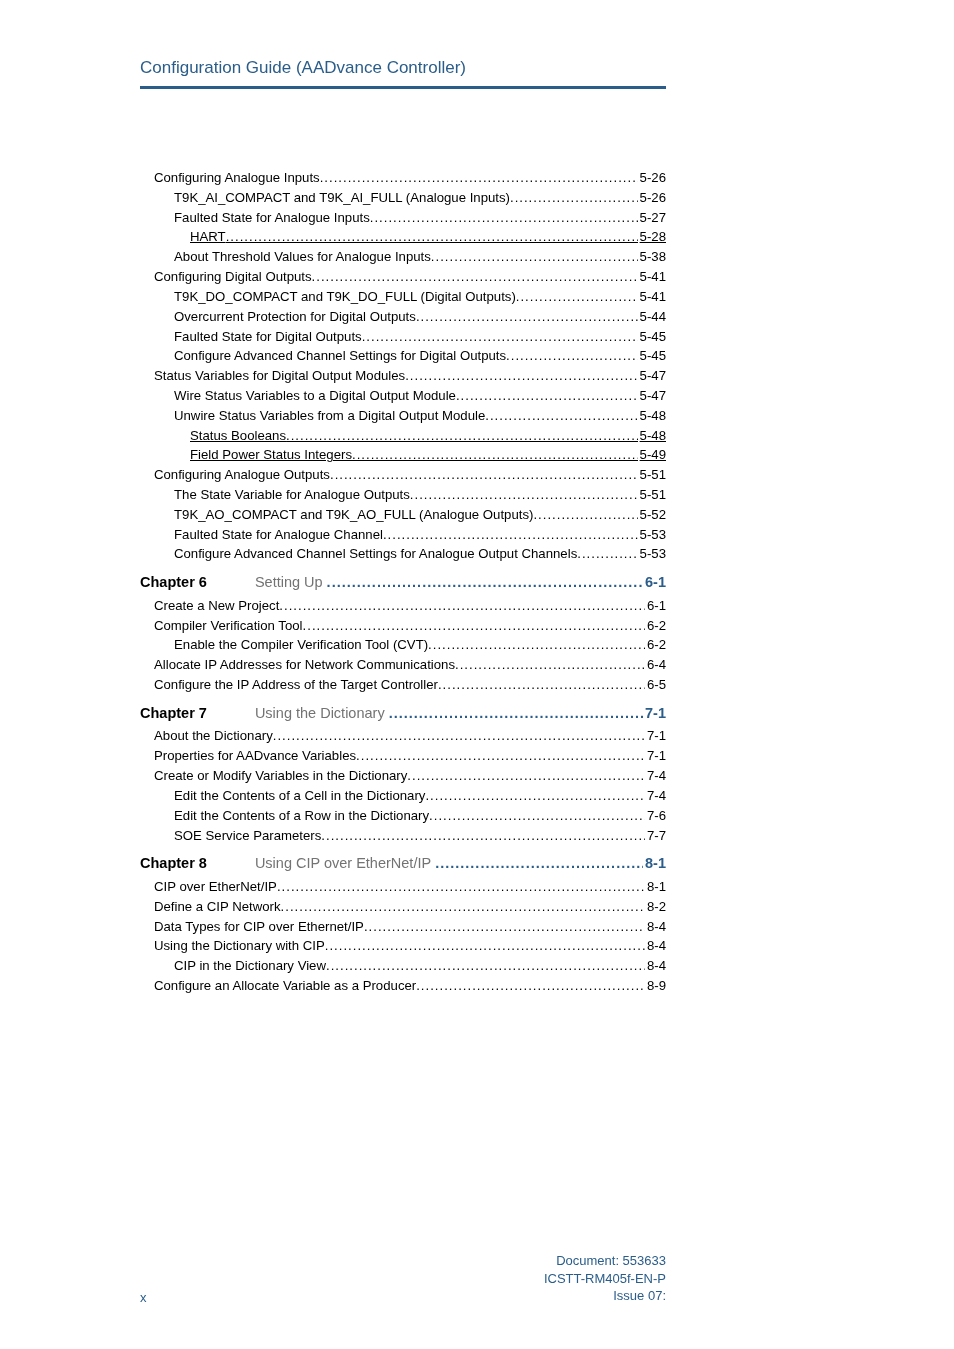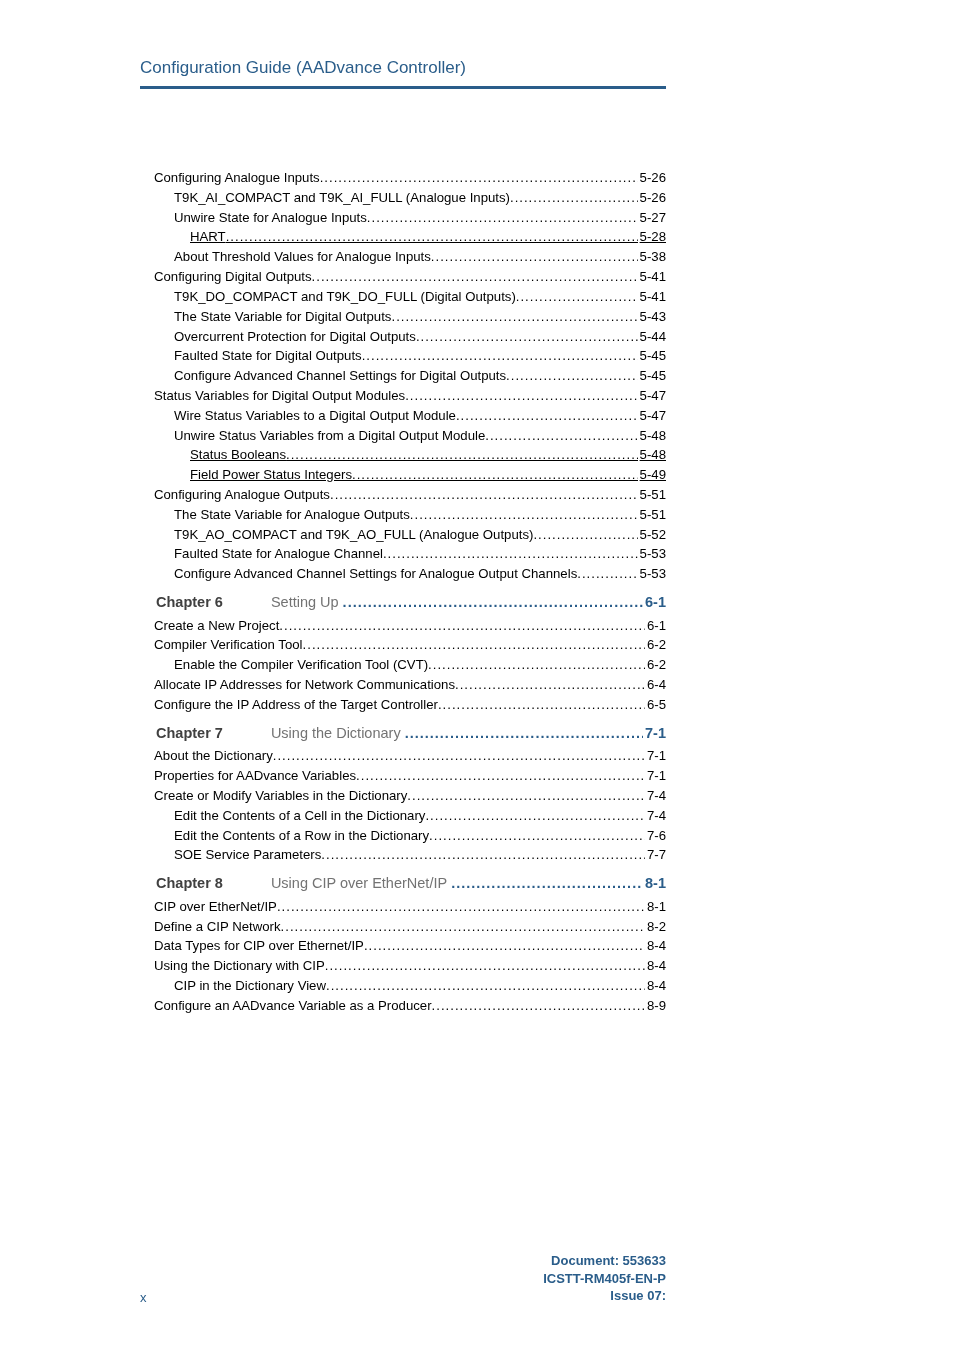--- a/index.html
+++ b/index.html
@@ -51,40 +51,40 @@
   .lvl2 { padding-left: 34px; }
   .lvl3 { padding-left: 50px; text-decoration: underline; }
 
   .chapter-row {
     display: flex;
     white-space: nowrap;
     margin-top: 10px;
     margin-bottom: 4px;
     font-size: 14.5px;
   }
-  .chapter-label { font-weight: 700; color: #404040; flex: 0 0 auto; padding-right: 48px; margin-left: 16px; }
+  .chapter-label { font-weight: 700; color: #000000; flex: 0 0 auto; padding-right: 48px; }
   .chapter-title { color: #737373; font-weight: 400; flex: 0 0 auto; padding-right: 4px; }
   .chapter-dots  { color: #2a5d8a; font-weight: 700; flex: 1 1 auto; overflow: hidden; letter-spacing: 1px; }
   .chapter-dots::after {
     content: "................................................................................................................................................................................................................................................................";
   }
   .chapter-page  { color: #2a5d8a; font-weight: 700; flex: 0 0 auto; padding-left: 2px; }
 
   .footer {
     position: absolute;
     bottom: 44px;
     left: 140px;
     right: 90px;
     display: flex;
     justify-content: space-between;
     align-items: flex-end;
     font-size: 13px;
   }
   .footer-left { color: #2a5d8a; }
-  .footer-right { color: #2a5d8a; text-align: right; line-height: 1.35; font-weight: bold; }
+  .footer-right { color: #2a5d8a; text-align: right; line-height: 1.35; }
 </style>
 </head>
 <body>
 
 <div class="page">
   <div class="header-row">
     <div class="header-title">Configuration Guide (AADvance Controller)</div>
   </div>
   <div class="header-rule"></div>
 
@@ -93,21 +93,21 @@
         <span class="toc-label">Configuring Analogue Inputs</span>
         <span class="toc-dots"></span>
         <span class="toc-page"> 5-26</span>
       </div>
       <div class="toc-row lvl2">
         <span class="toc-label">T9K_AI_COMPACT and T9K_AI_FULL (Analogue Inputs)</span>
         <span class="toc-dots"></span>
         <span class="toc-page"> 5-26</span>
       </div>
       <div class="toc-row lvl2">
-        <span class="toc-label">Unwire State for Analogue Inputs</span>
+        <span class="toc-label">Faulted State for Analogue Inputs</span>
         <span class="toc-dots"></span>
         <span class="toc-page"> 5-27</span>
       </div>
       <div class="toc-row lvl3">
         <span class="toc-label">HART</span>
         <span class="toc-dots"></span>
         <span class="toc-page"> 5-28</span>
       </div>
       <div class="toc-row lvl2">
         <span class="toc-label">About Threshold Values for Analogue Inputs</span>
@@ -116,25 +116,20 @@
       </div>
       <div class="toc-row lvl1">
         <span class="toc-label">Configuring Digital Outputs</span>
         <span class="toc-dots"></span>
         <span class="toc-page"> 5-41</span>
       </div>
       <div class="toc-row lvl2">
         <span class="toc-label">T9K_DO_COMPACT and T9K_DO_FULL (Digital Outputs)</span>
         <span class="toc-dots"></span>
         <span class="toc-page"> 5-41</span>
-      </div>
-      <div class="toc-row lvl2">
-        <span class="toc-label">The State Variable for Digital Outputs</span>
-        <span class="toc-dots"></span>
-        <span class="toc-page"> 5-43</span>
       </div>
       <div class="toc-row lvl2">
         <span class="toc-label">Overcurrent Protection for Digital Outputs</span>
         <span class="toc-dots"></span>
         <span class="toc-page"> 5-44</span>
       </div>
       <div class="toc-row lvl2">
         <span class="toc-label">Faulted State for Digital Outputs</span>
         <span class="toc-dots"></span>
         <span class="toc-page"> 5-45</span>
@@ -286,21 +281,21 @@
         <span class="toc-label">Using the Dictionary with CIP</span>
         <span class="toc-dots"></span>
         <span class="toc-page"> 8-4</span>
       </div>
       <div class="toc-row lvl2">
         <span class="toc-label">CIP in the Dictionary View</span>
         <span class="toc-dots"></span>
         <span class="toc-page"> 8-4</span>
       </div>
       <div class="toc-row lvl1">
-        <span class="toc-label">Configure an AADvance Variable as a Producer</span>
+        <span class="toc-label">Configure an Allocate Variable as a Producer</span>
         <span class="toc-dots"></span>
         <span class="toc-page"> 8-9</span>
       </div>
     </div>
 
   <div class="footer">
     <div class="footer-left">x</div>
     <div class="footer-right">
       <div>Document: 553633</div>
       <div>ICSTT-RM405f-EN-P</div>

